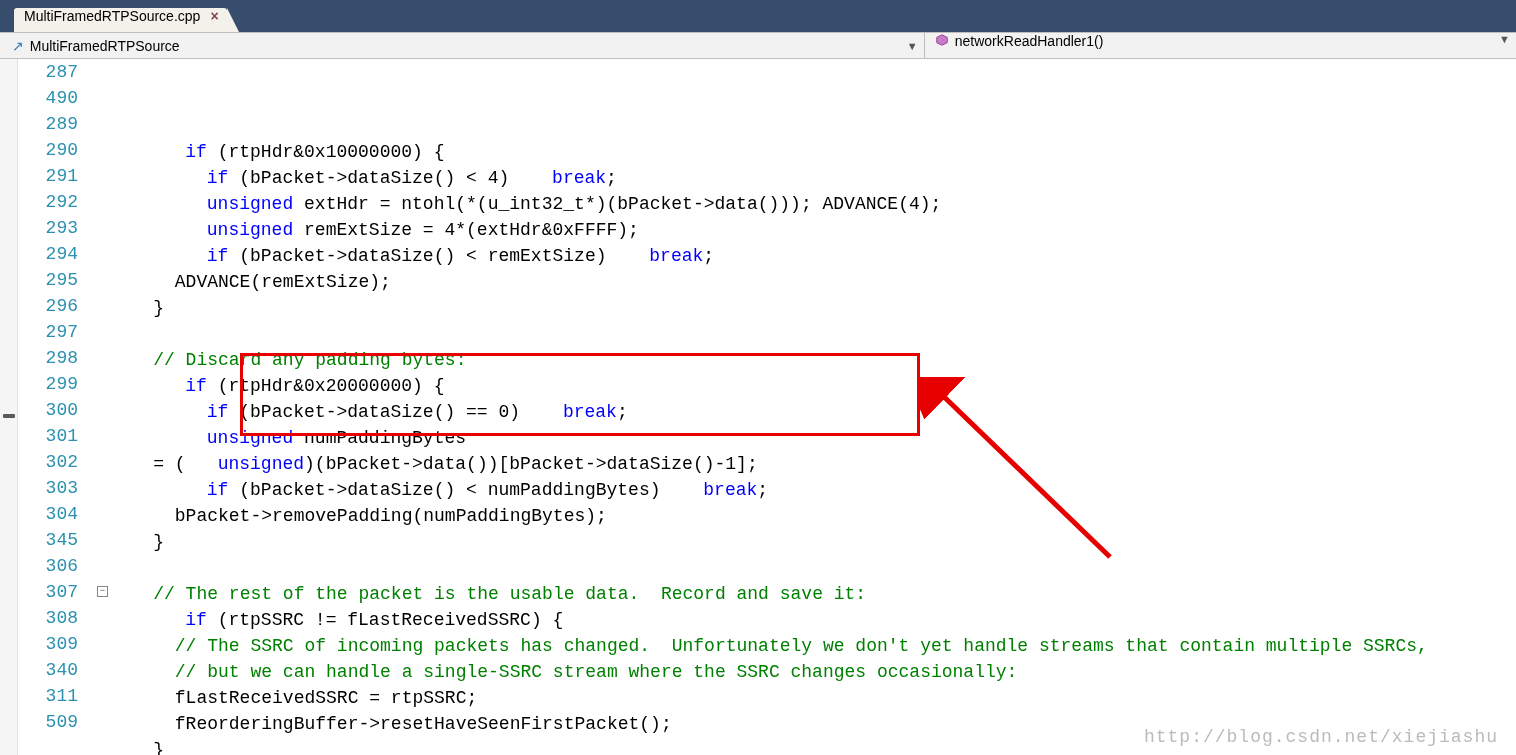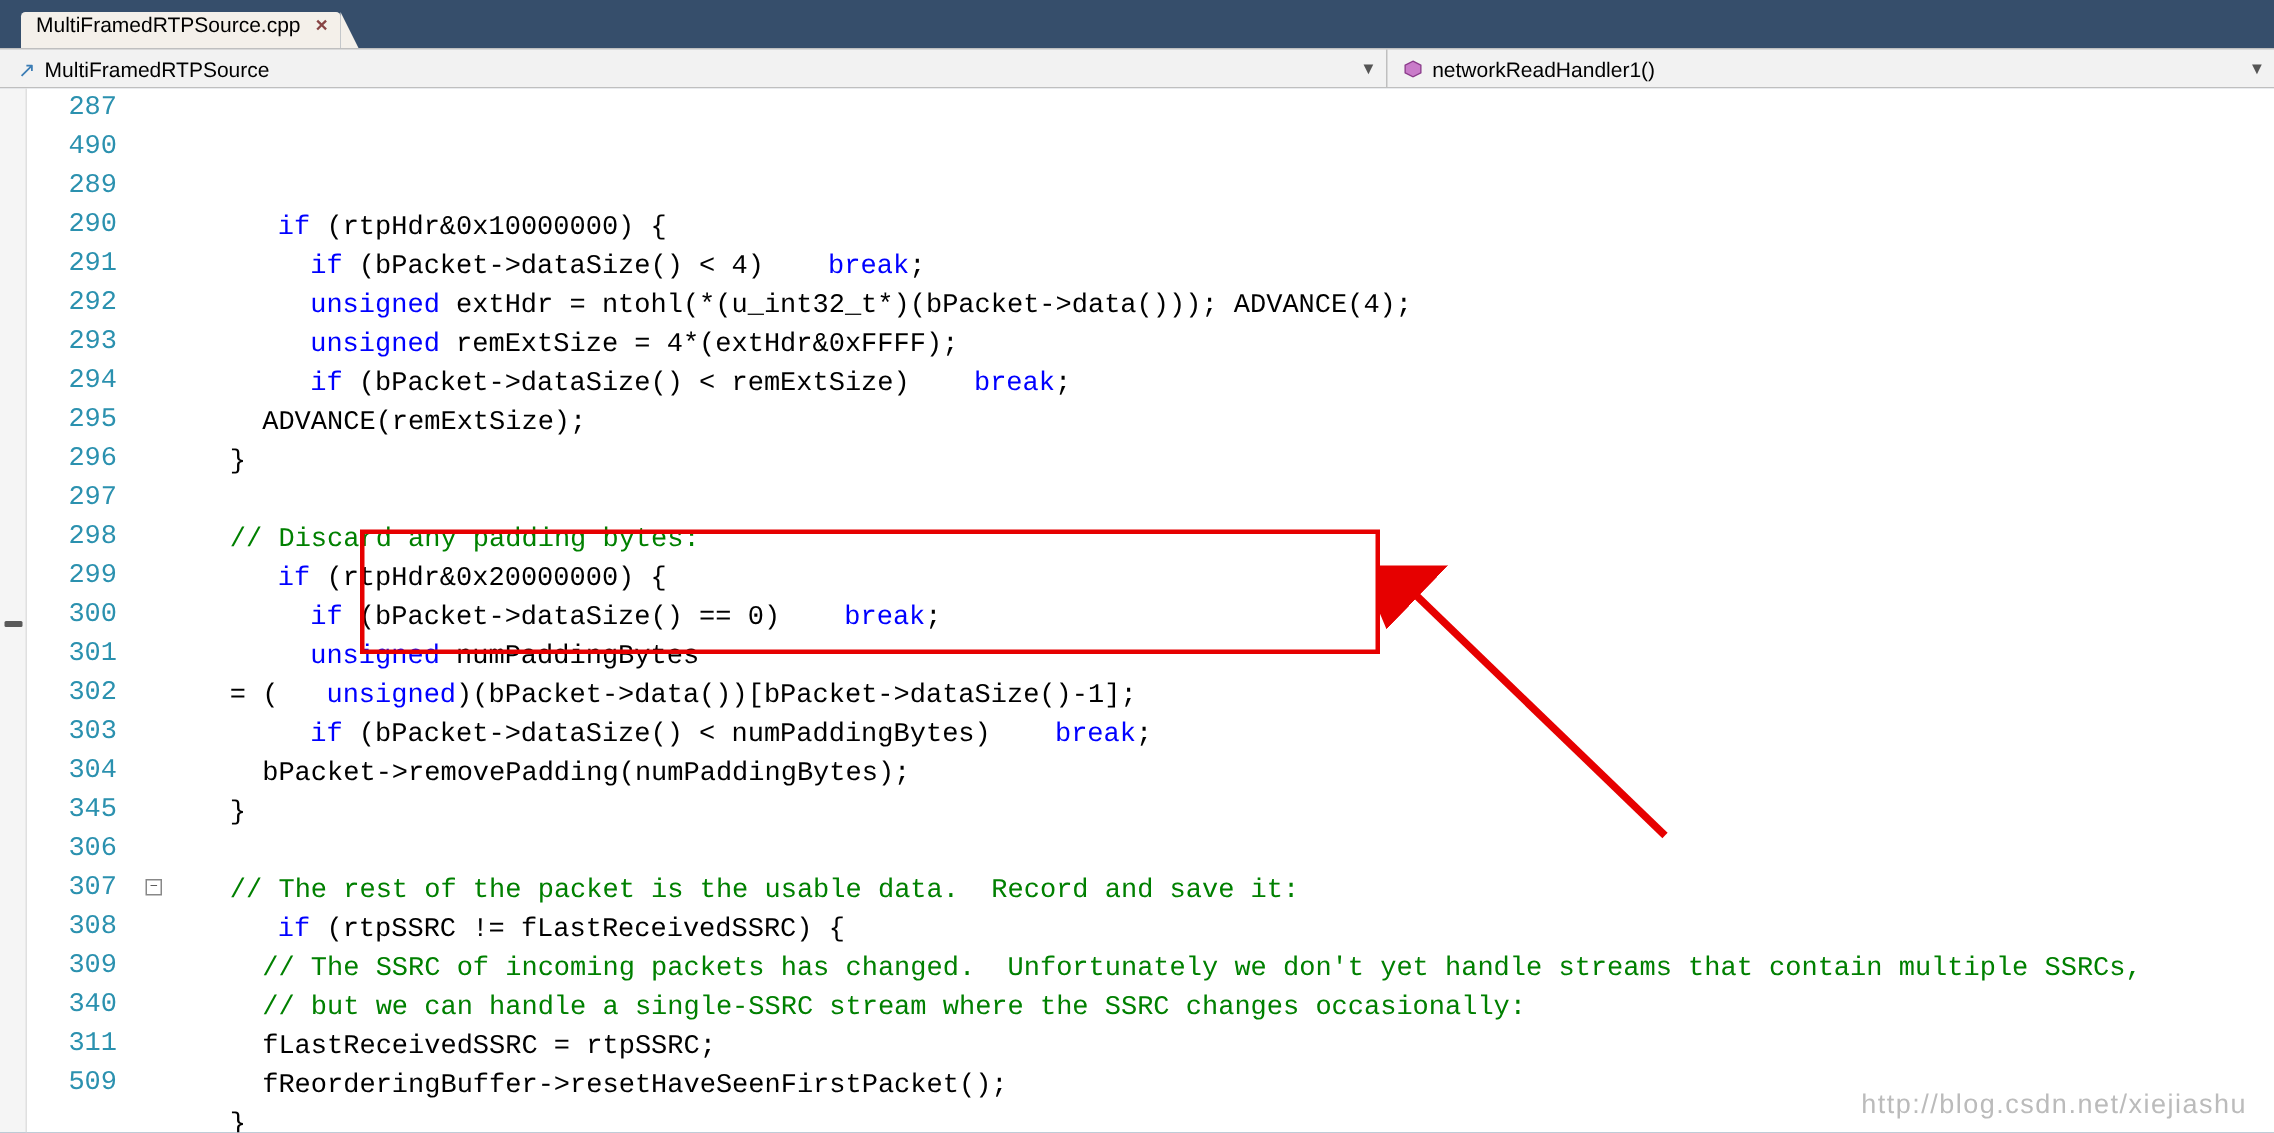--- a/index.html
+++ b/index.html
@@ -49,21 +49,21 @@
   .nav-left {
     flex:0 0 61%;
     display:flex; align-items:center;
     padding-left:12px;
     border-right:1px solid #bfbfbf;
     position:relative;
   }
   .nav-left .arrow-dn { margin-left:auto; margin-right:6px; color:#555; font-size:11px; }
   .nav-right {
     flex:1;
-    display:flex; align-items:center;
+    display:flex; align-items:flex-start;
     padding-left:10px;
     position:relative;
   }
   .nav-right .arrow-dn { margin-left:auto; margin-right:6px; color:#555; font-size:11px; }
   .scope-icon { color:#3c7db5; margin-right:6px; font-size:14px;}
   .member-icon { margin-right:6px; display:inline-flex; }
   .member-icon svg { width:14px; height:14px; }
   .editor {
     position:relative;
     height:calc(100% - 59px);
@@ -134,21 +134,21 @@
   .annot-arrow {
     position:absolute;
     left:810px; top:318px;
     width:200px; height:190px;
     pointer-events:none;
   }
   .watermark {
     position:absolute;
     right:18px; bottom:8px;
     color:#bbb;
-    font-family:Liberation Sans, sans-serif;
+    font-family:Liberation Mono, monospace;
     font-size:18px;
     letter-spacing:1px;
   }
 </style>
 </head>
 <body>
 
 <div class="tab-bar">
   <div class="tab">
     <span>MultiFramedRTPSource.cpp</span>

